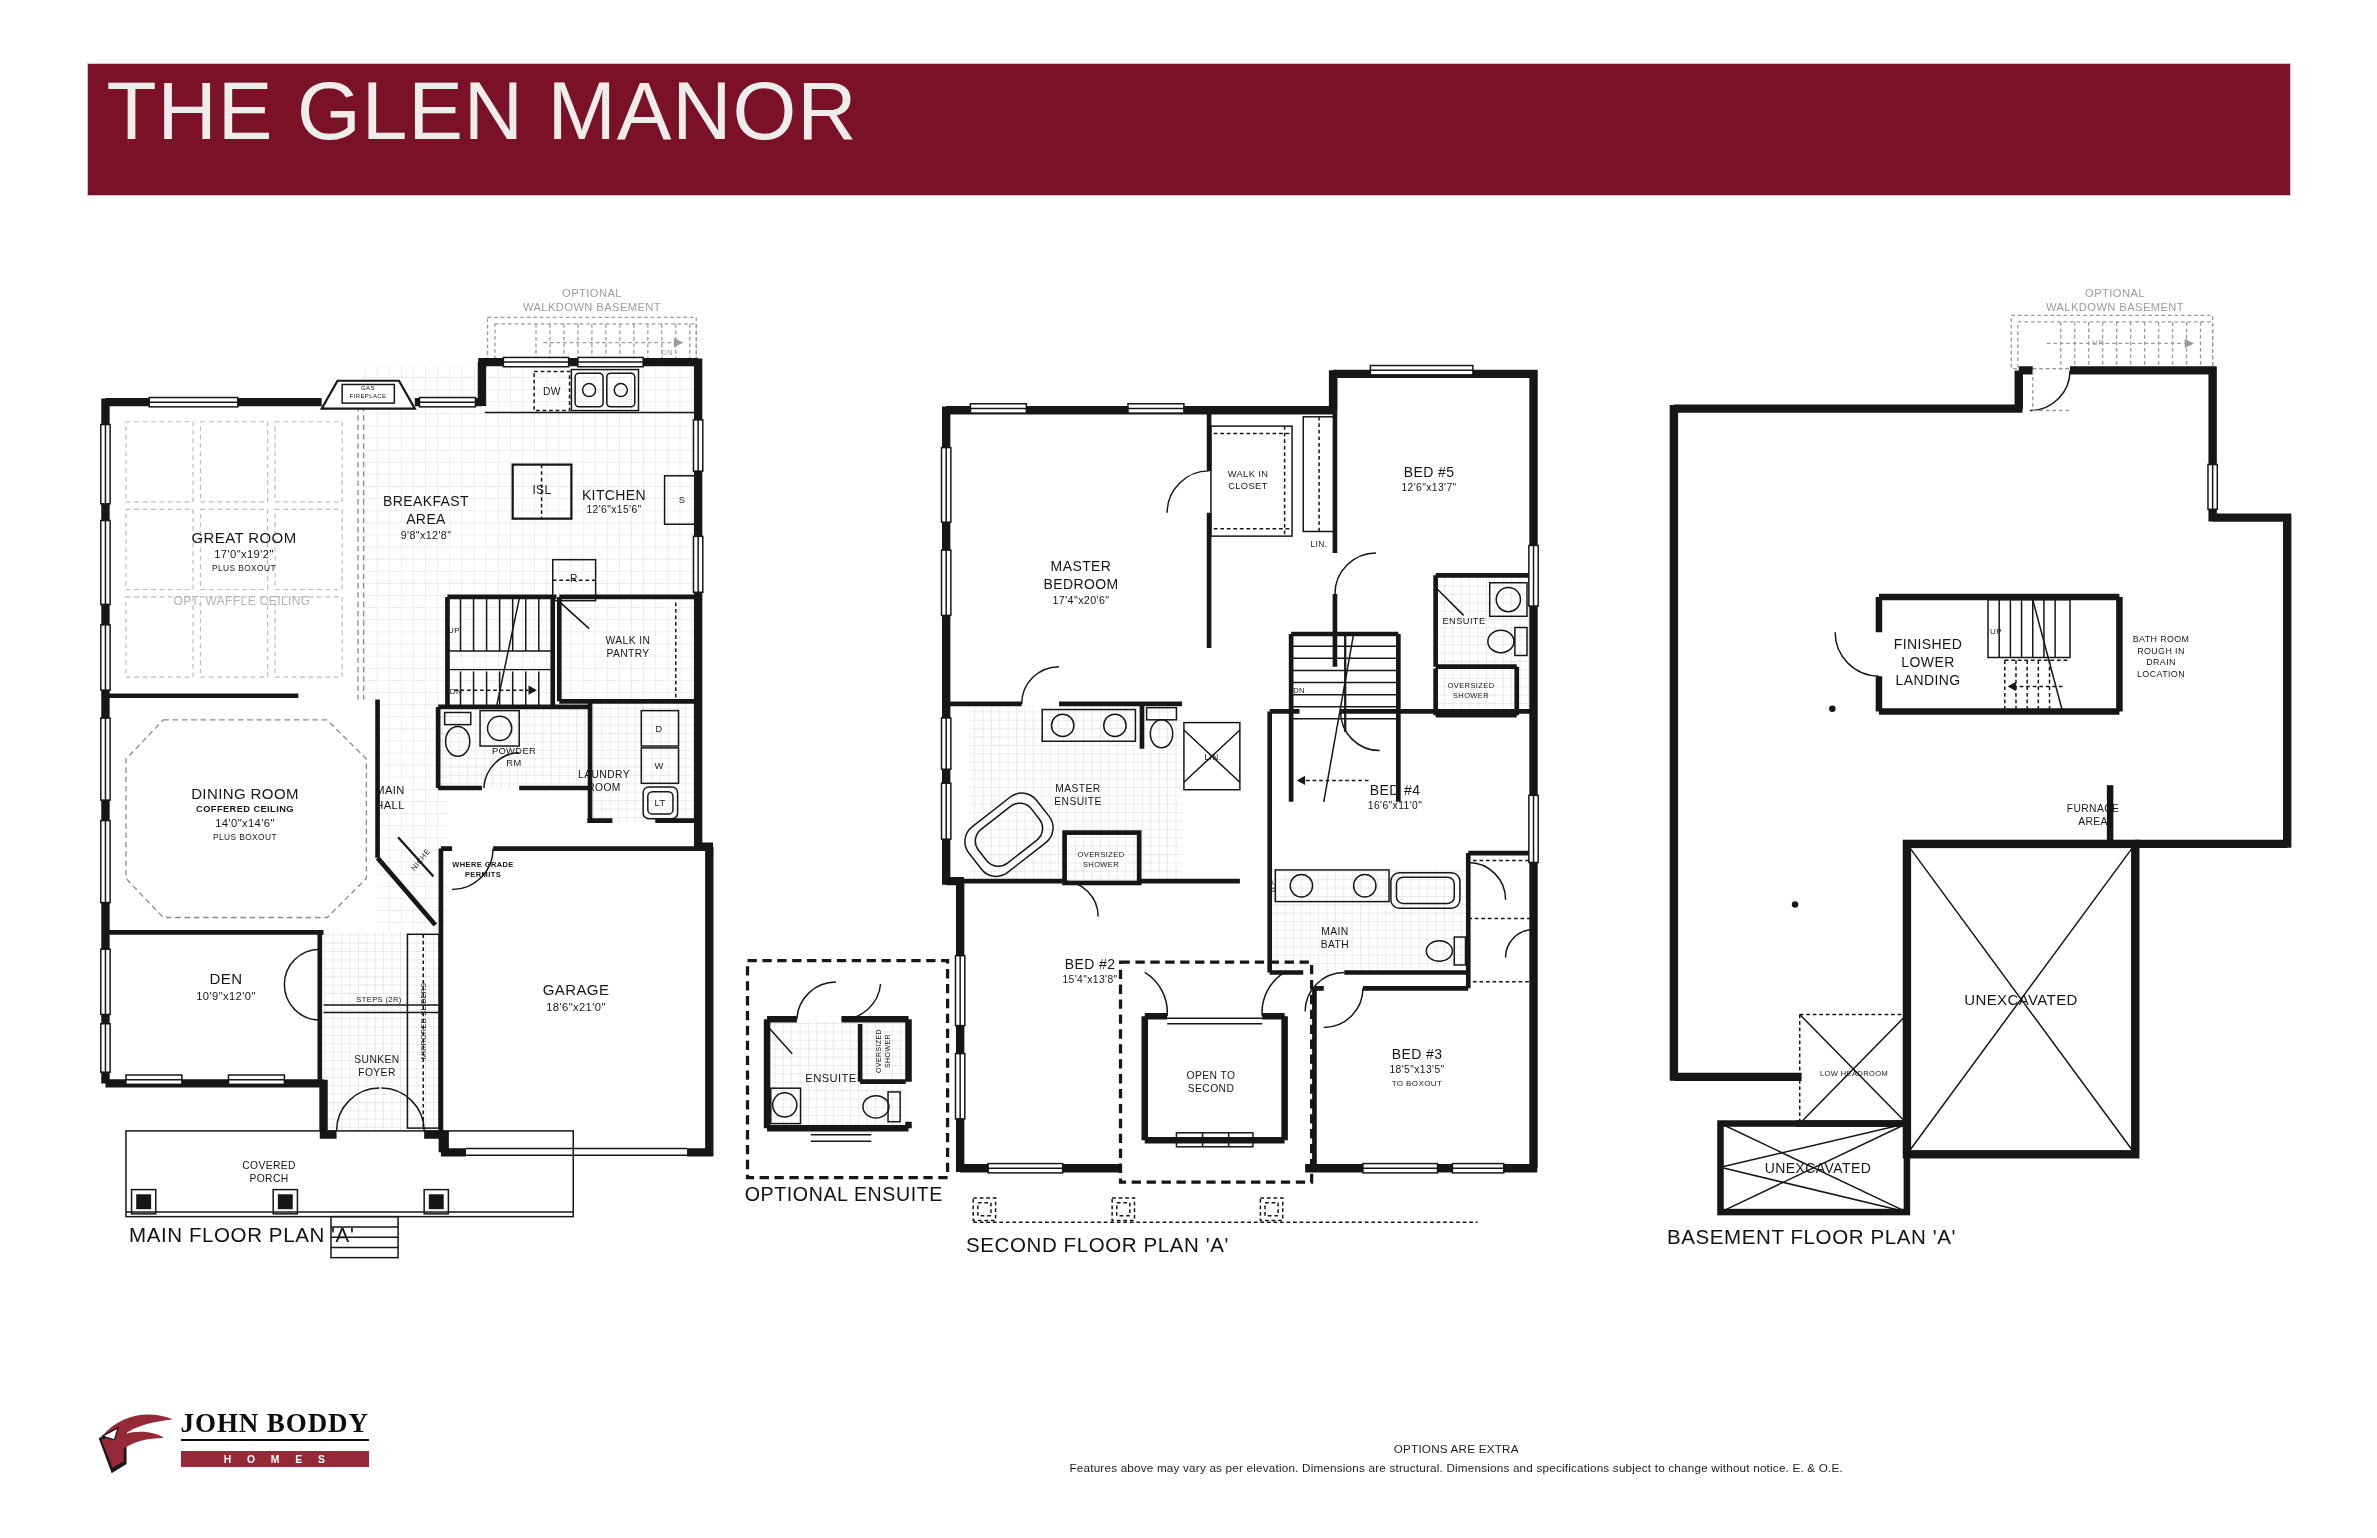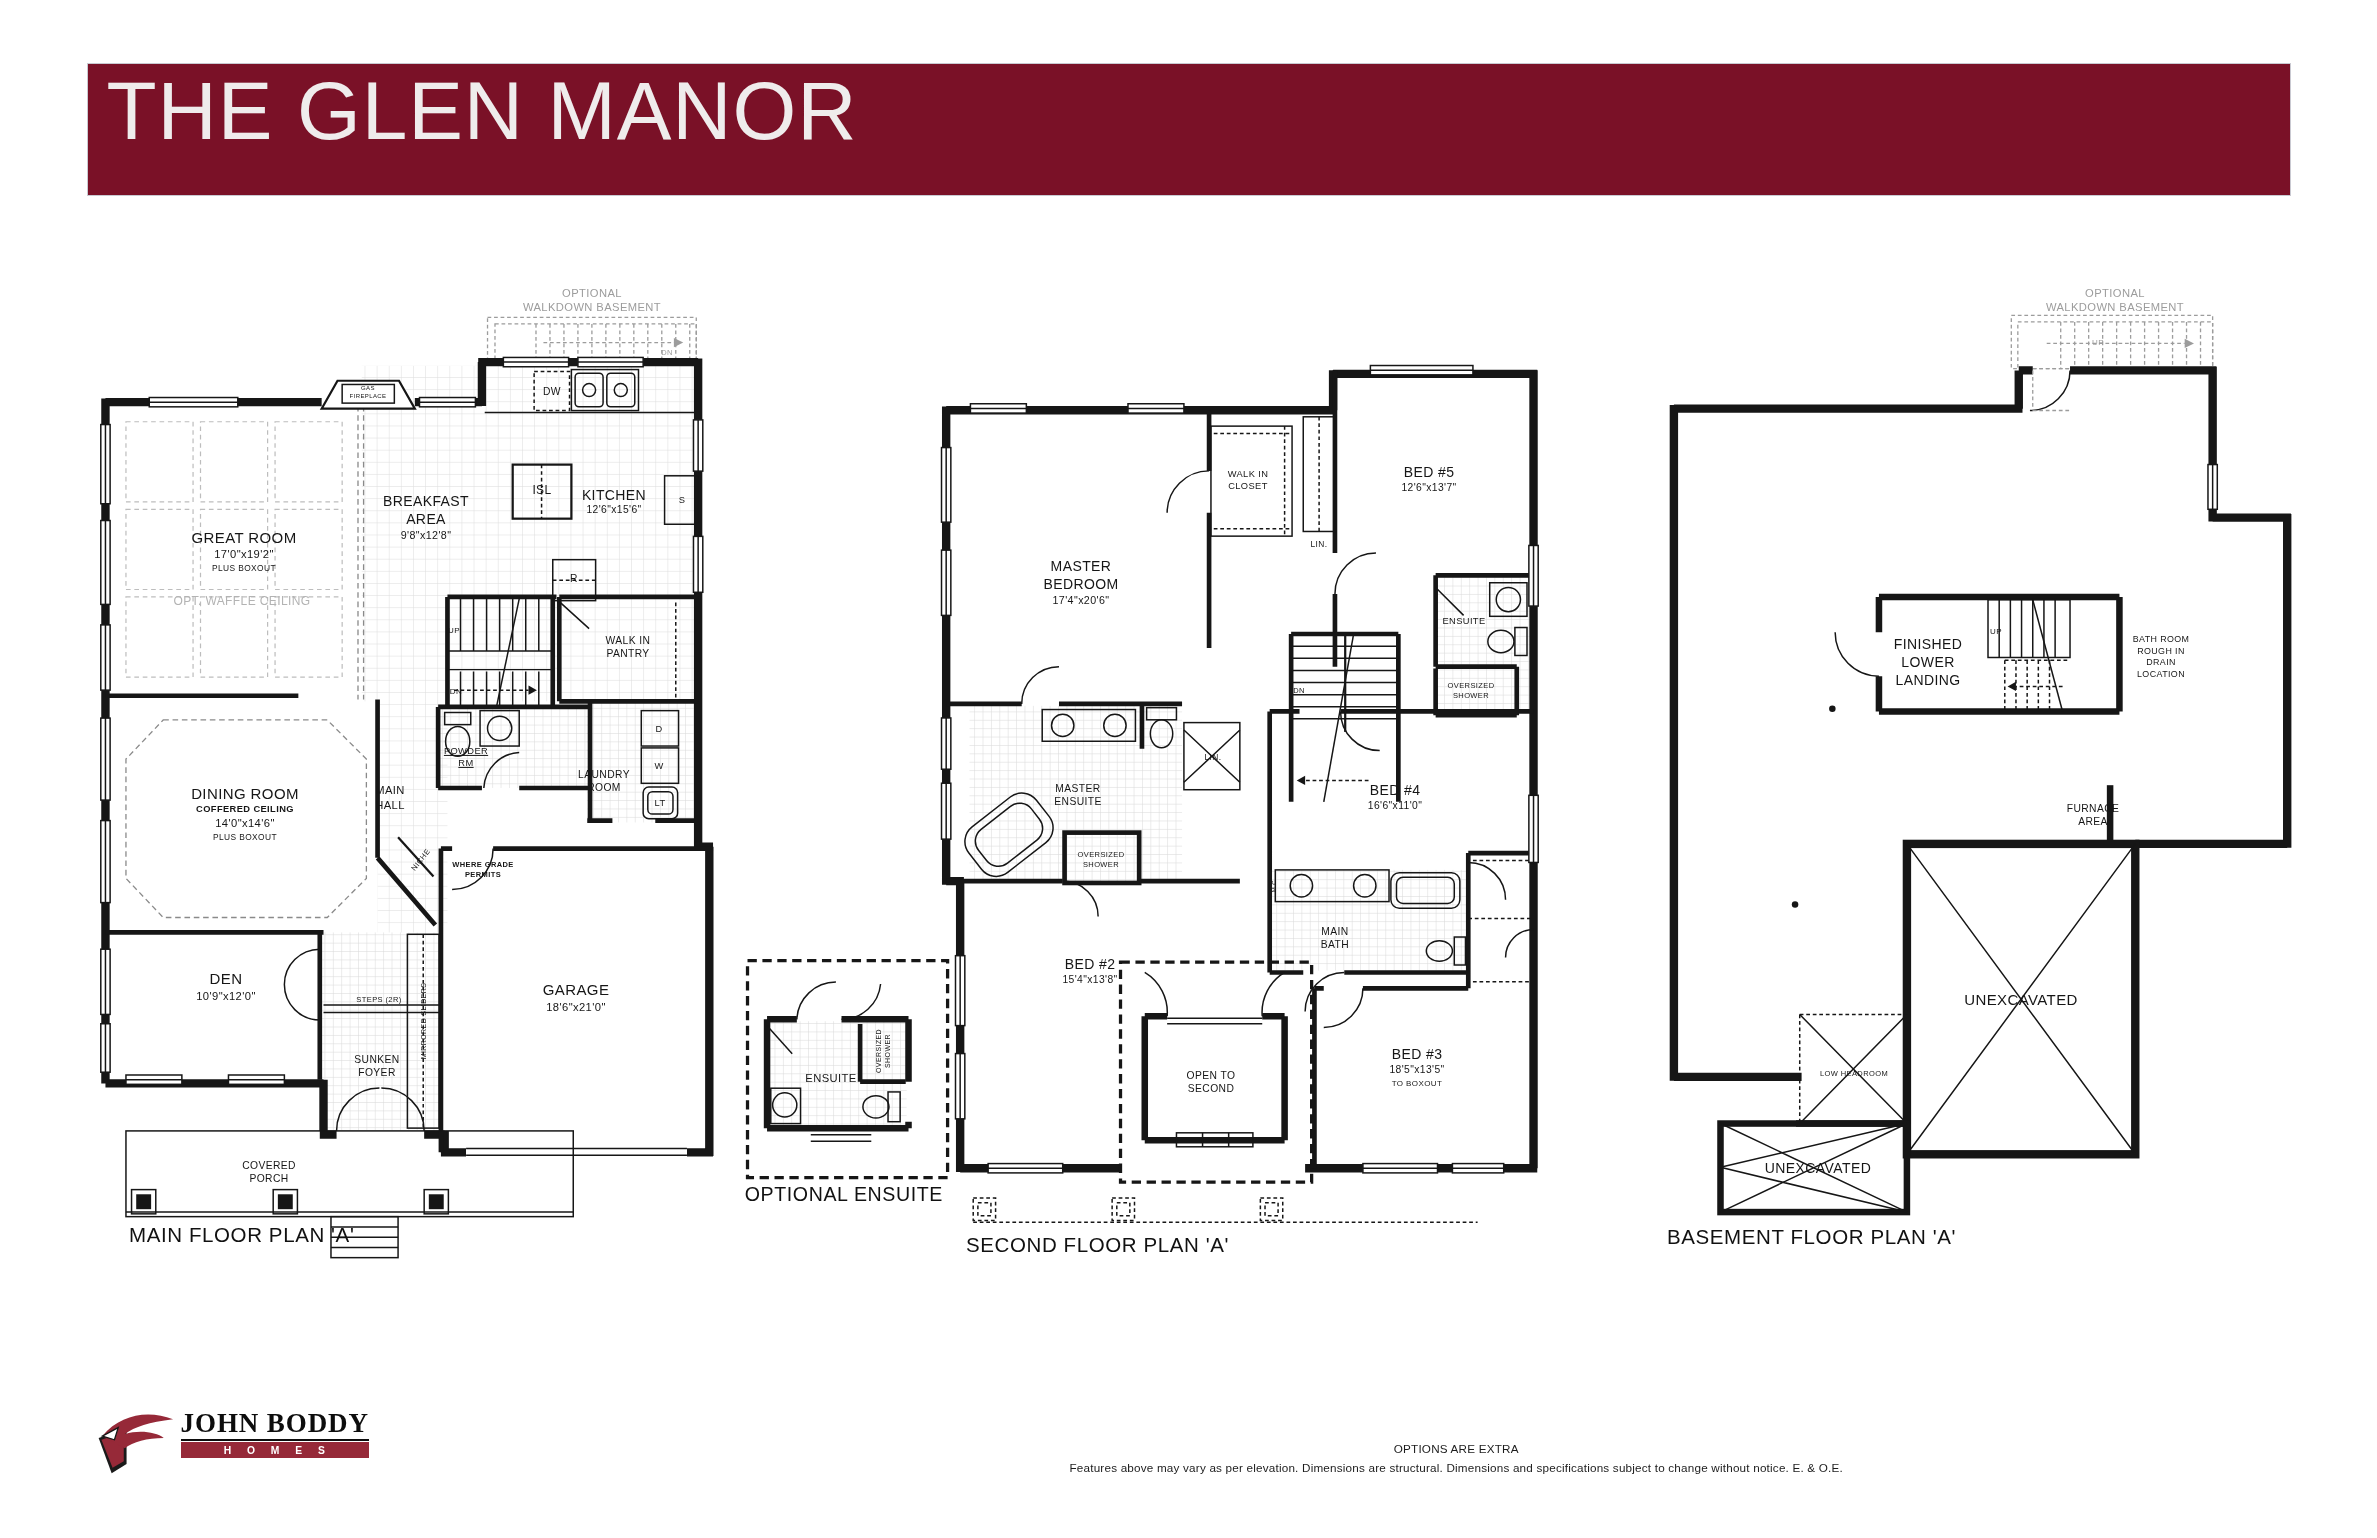--- a/index.html
+++ b/index.html
@@ -28,21 +28,21 @@
   .dshg{fill:none;stroke:#8a8a8a;stroke-width:1.4;stroke-dasharray:6 4;}
   .dshw{fill:none;stroke:#bdbdbd;stroke-width:1.3;stroke-dasharray:5 4;}
   .dshb{fill:none;stroke:#161616;stroke-width:3.5;stroke-dasharray:10 6;}
   .dshk{fill:none;stroke:#161616;stroke-width:1.6;stroke-dasharray:4 3;}
   .win{fill:#ffffff;stroke:#161616;stroke-width:1.6;}
   
   .logo{position:absolute;left:93px;top:1410px;display:flex;align-items:flex-start;}
   .logo-text{margin-left:5.6px;}
   .logo-text .name{font-family:"Liberation Serif", serif;font-weight:bold;font-size:27px;
     letter-spacing:0.9px;color:#0d0d0d;line-height:1;border-bottom:2.8px solid #0d0d0d;padding-bottom:1.9px;}
-  .logo-text .homes{margin-top:1px;color:#fff;font-size:10.3px;font-weight:bold;
+  .logo-text .homes{margin-top:10px;color:#fff;font-size:10.3px;font-weight:bold;
     letter-spacing:6.5px;text-align:center;padding:2.8px 5.6px 2.8px 11.2px;}
   .notes{position:absolute;right:89px;top:1440px;text-align:center;font-size:11.7px;
     color:#1c1c1c;line-height:1.6;letter-spacing:0.2px;}
 </style>
 </head>
 <body>
 
 <div class="page">
 
   <header class="banner" style="background: rgb(122, 17, 39);">
@@ -244,21 +244,21 @@
         <div class="lbl" style="left: 530px; top: 367px; font-size: 10.3px; transform: translate(-50%, -50%);">
           <div>WALK IN</div>
           <div>PANTRY</div>
         </div>
         <div class="lbl" style="left: 356px; top: 351px; font-size: 8px; transform: translate(-50%, -50%);">
           <div>UP</div>
         </div>
         <div class="lbl" style="left: 358px; top: 412px; font-size: 8px; transform: translate(-50%, -50%);">
           <div>DN</div>
         </div>
-        <div class="lbl" style="left: 368px; top: 477px; font-size: 9.3px; transform: translate(-50%, -50%); text-decoration: underline;">
+        <div class="lbl" style="left: 416px; top: 477px; font-size: 9.3px; transform: translate(-50%, -50%);">
           <div>POWDER</div>
           <div>RM</div>
         </div>
         <div class="lbl" style="left: 506px; top: 501px; font-size: 10.3px; transform: translate(-50%, -50%);">
           <div>LAUNDRY</div>
           <div>ROOM</div>
         </div>
         <div class="lbl" style="left: 561px; top: 449px; font-size: 9.3px; transform: translate(-50%, -50%);">
           <div>D</div>
         </div>

